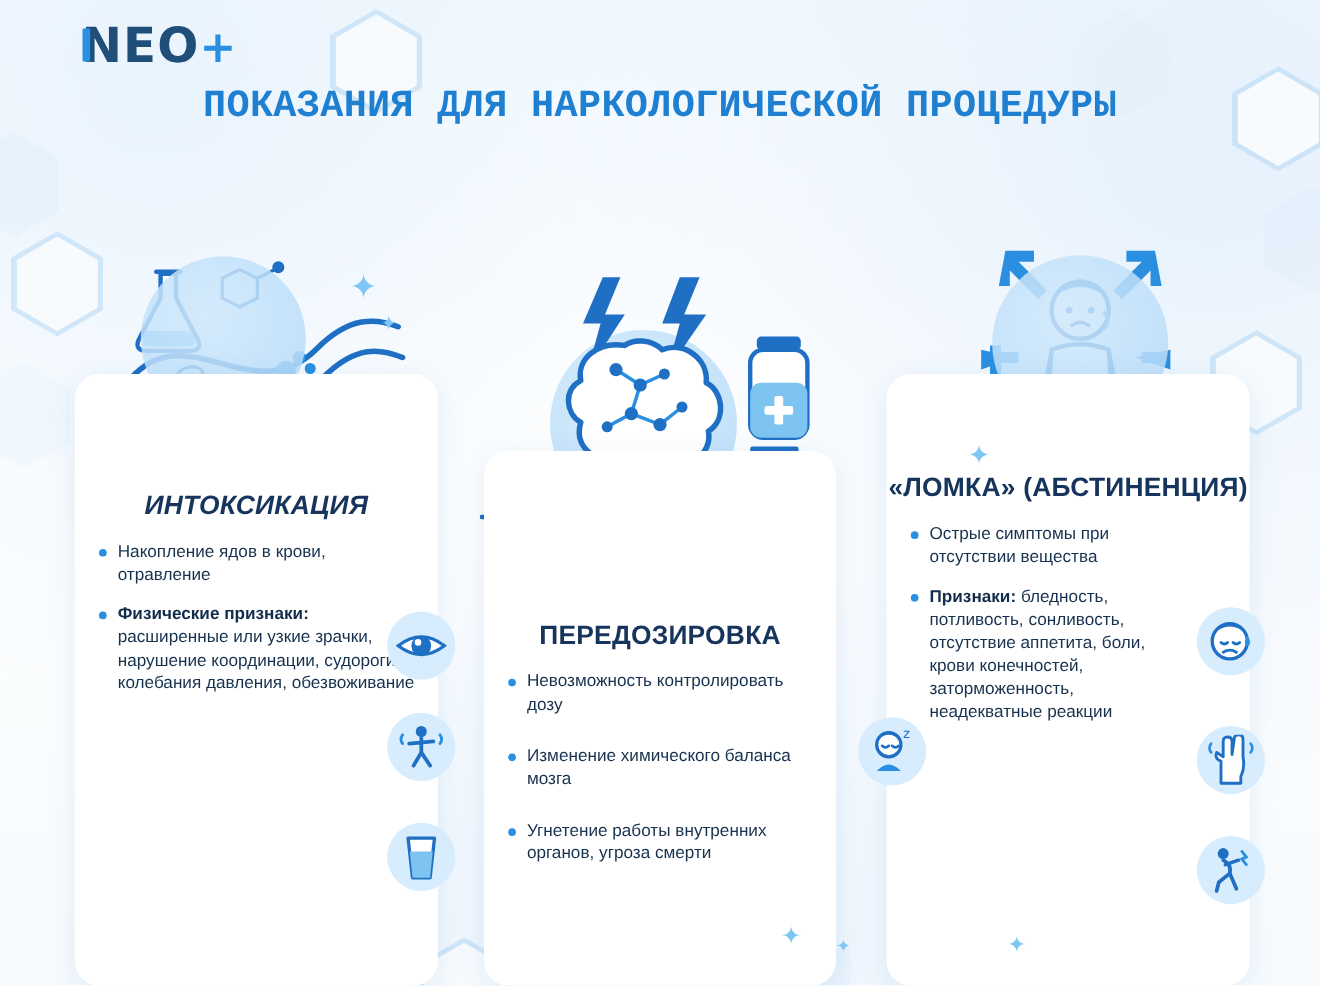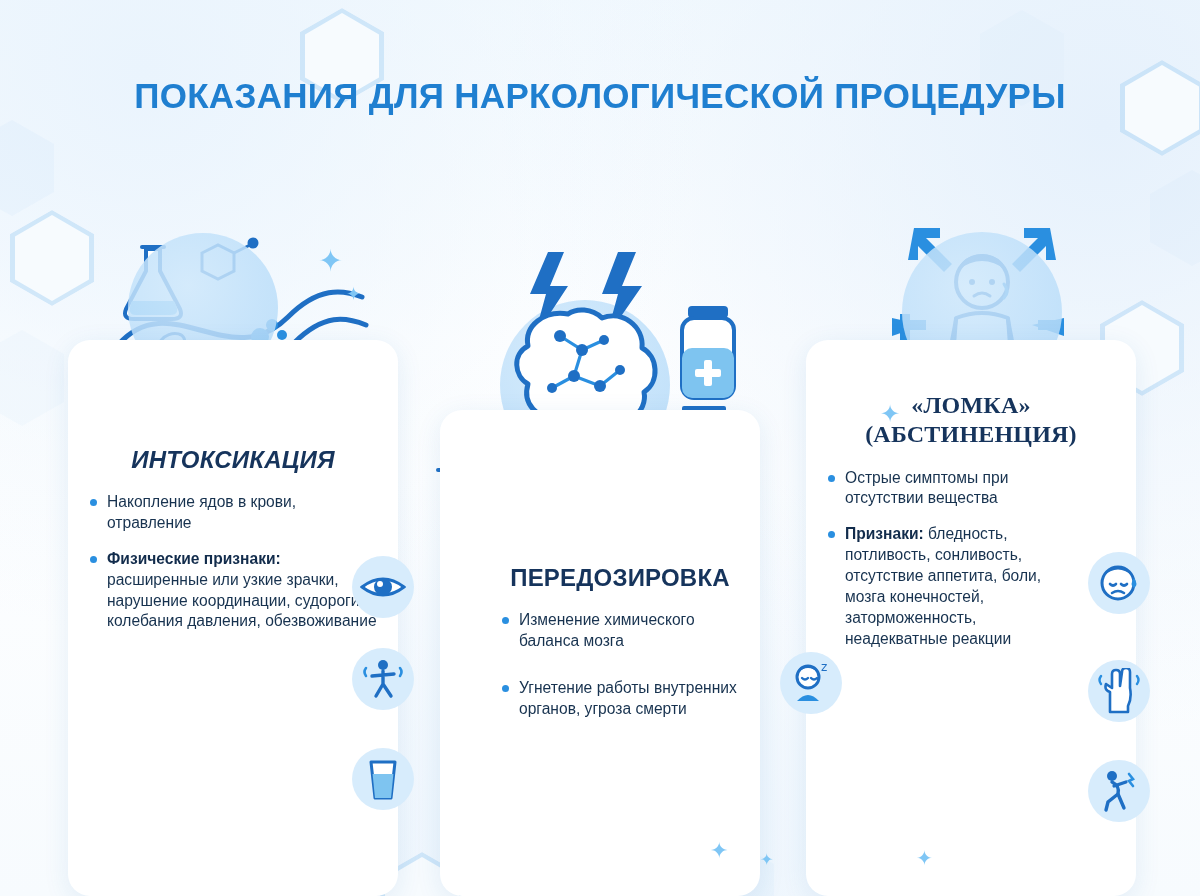--- a/index.html
+++ b/index.html
@@ -52,47 +52,48 @@
     position: absolute; left: 1px; top: 10px;
     width: 7px; height: 30px; background: #2a8fe0; border-radius: 1px;
   }
 
   h1.title {
     position: absolute; left: 0; right: 0; top: 76px;
     text-align: center;
     font-size: 35px; font-weight: 700; letter-spacing: .3px;
     color: #1f7fd0;
     text-transform: uppercase;
+    font-family: Liberation Mono, monospace;
   }
 
   p.subtitle {
     position: absolute; left: 110px; width: 980px; top: 144px;
     text-align: center;
     font-size: 17.5px; line-height: 1.5; color: #17375e;
   }
 
   
   .card {
     position: absolute;
     background: #ffffff;
     border-radius: 22px;
     box-shadow: 0 6px 26px rgba(31, 110, 180, .10);
   }
   #card-intox   { left: 68px;  top: 340px; width: 330px; height: 556px; }
-  #card-over    { left: 440px; top: 410px; width: 320px; height: 486px; padding-left: 40px; }
+  #card-over    { left: 440px; top: 410px; width: 320px; height: 486px; }
   #card-abst    { left: 806px; top: 340px; width: 330px; height: 556px; }
 
   .card h2 {
     text-align: center;
     font-size: 24px; font-weight: 700; color: #16345c;
     text-transform: uppercase; letter-spacing: .2px;
   }
   #card-intox h2 { margin-top: 106px; font-style: italic; }
   #card-over  h2 { margin-top: 154px; }
-  #card-abst  h2 { margin-top: 51px; line-height: 1.22; font-family: Liberation Serif, serif; }
+  #card-abst  h2 { margin-top: 89px; line-height: 1.22; }
 
   ul.points { list-style: none; margin: 18px 20px 0 22px; }
   ul.points li {
     position: relative;
     padding-left: 17px;
     margin-bottom: 15px;
     font-size: 15.6px; line-height: 1.34; color: #17324f;
   }
   ul.points li::before {
     content: ""; position: absolute; left: 0; top: 7px;
@@ -129,20 +130,23 @@
     <div class="hex" style="left:-20px; top:330px; opacity:.35;"></div>
     <div class="hex o" style="left:1120px; top:60px;"></div>
     <div class="hex" style="left:1150px; top:170px; opacity:.4;"></div>
     <div class="hex o" style="left:1100px; top:300px;"></div>
     <div class="hex" style="left:690px; top:840px; opacity:.45;"></div>
     <div class="hex o" style="left:380px; top:852px;"></div>
     <div class="hex" style="left:980px; top:10px; opacity:.28;"></div>
     <div class="hex o" style="left:300px; top:8px;"></div>
   </div>
 
+  <div class="logo">
+    <span class="bar"></span><span>NEO</span><span class="plus">+</span>
+  </div>
 
   <h1 class="title">ПОКАЗАНИЯ ДЛЯ НАРКОЛОГИЧЕСКОЙ ПРОЦЕДУРЫ</h1>
 
   <div class="ill" style="left:110px; top:225px; width:260px; height:200px;">
     <div class="blob" style="left:18px; top:8px; width:150px; height:150px; opacity:.85;"></div>
     <svg width="260" height="200" viewBox="0 0 260 200">
       <path d="M8 120 C60 60, 120 150, 178 92 C208 62, 232 64, 252 72" fill="none" stroke="#1f6fc4" stroke-width="5" stroke-linecap="round"></path>
       <path d="M14 146 C66 86, 126 176, 184 118 C214 88, 236 92, 256 100" fill="none" stroke="#1f6fc4" stroke-width="5" stroke-linecap="round"></path>
       <ellipse cx="62" cy="118" rx="13" ry="9" fill="#fff" stroke="#1f6fc4" stroke-width="3" transform="rotate(-20 62 118)"></ellipse>
       <ellipse cx="96" cy="132" rx="13" ry="9" fill="#fff" stroke="#1f6fc4" stroke-width="3" transform="rotate(-10 96 132)"></ellipse>
@@ -254,30 +258,31 @@
     <h2>ИНТОКСИКАЦИЯ</h2>
     <ul class="points">
       <li><span>Накопление ядов в крови, отравление</span></li>
       <li><b>Физические признаки:</b><span> расширенные или узкие зрачки, нарушение координации, судороги, колебания давления, обезвоживание</span></li>
     </ul>
   </div>
 
   <div class="card" id="card-over">
     <h2>ПЕРЕДОЗИРОВКА</h2>
     <ul class="points">
+      <li><span>Невозможность контролировать дозу</span></li>
       <li><span>Изменение химического баланса мозга</span></li>
       <li><span>Угнетение работы внутренних органов, угроза смерти</span></li>
     </ul>
   </div>
 
   <div class="card" id="card-abst">
     <h2>«ЛОМКА» (АБСТИНЕНЦИЯ)</h2>
     <ul class="points">
       <li><span>Острые симптомы при отсутствии вещества</span></li>
-      <li><b>Признаки:</b><span> бледность, потливость, сонливость, отсутствие аппетита, боли, мозга конечностей, заторможенность, неадекватные реакции</span></li>
+      <li><b>Признаки:</b><span> бледность, потливость, сонливость, отсутствие аппетита, боли, крови конечностей, заторможенность, неадекватные реакции</span></li>
     </ul>
   </div>
 
   <div class="round-icon" style="left:352px; top:556px;">
     <svg width="46" height="34" viewBox="0 0 46 34">
       <path d="M2 17 Q23 1 44 17 Q23 33 2 17 Z" fill="#ffffff" stroke="#1f6fc4" stroke-width="3"></path>
       <circle cx="23" cy="17" r="9" fill="#1f6fc4"></circle>
       <circle cx="20" cy="14" r="3" fill="#ffffff"></circle>
     </svg>
   </div>

